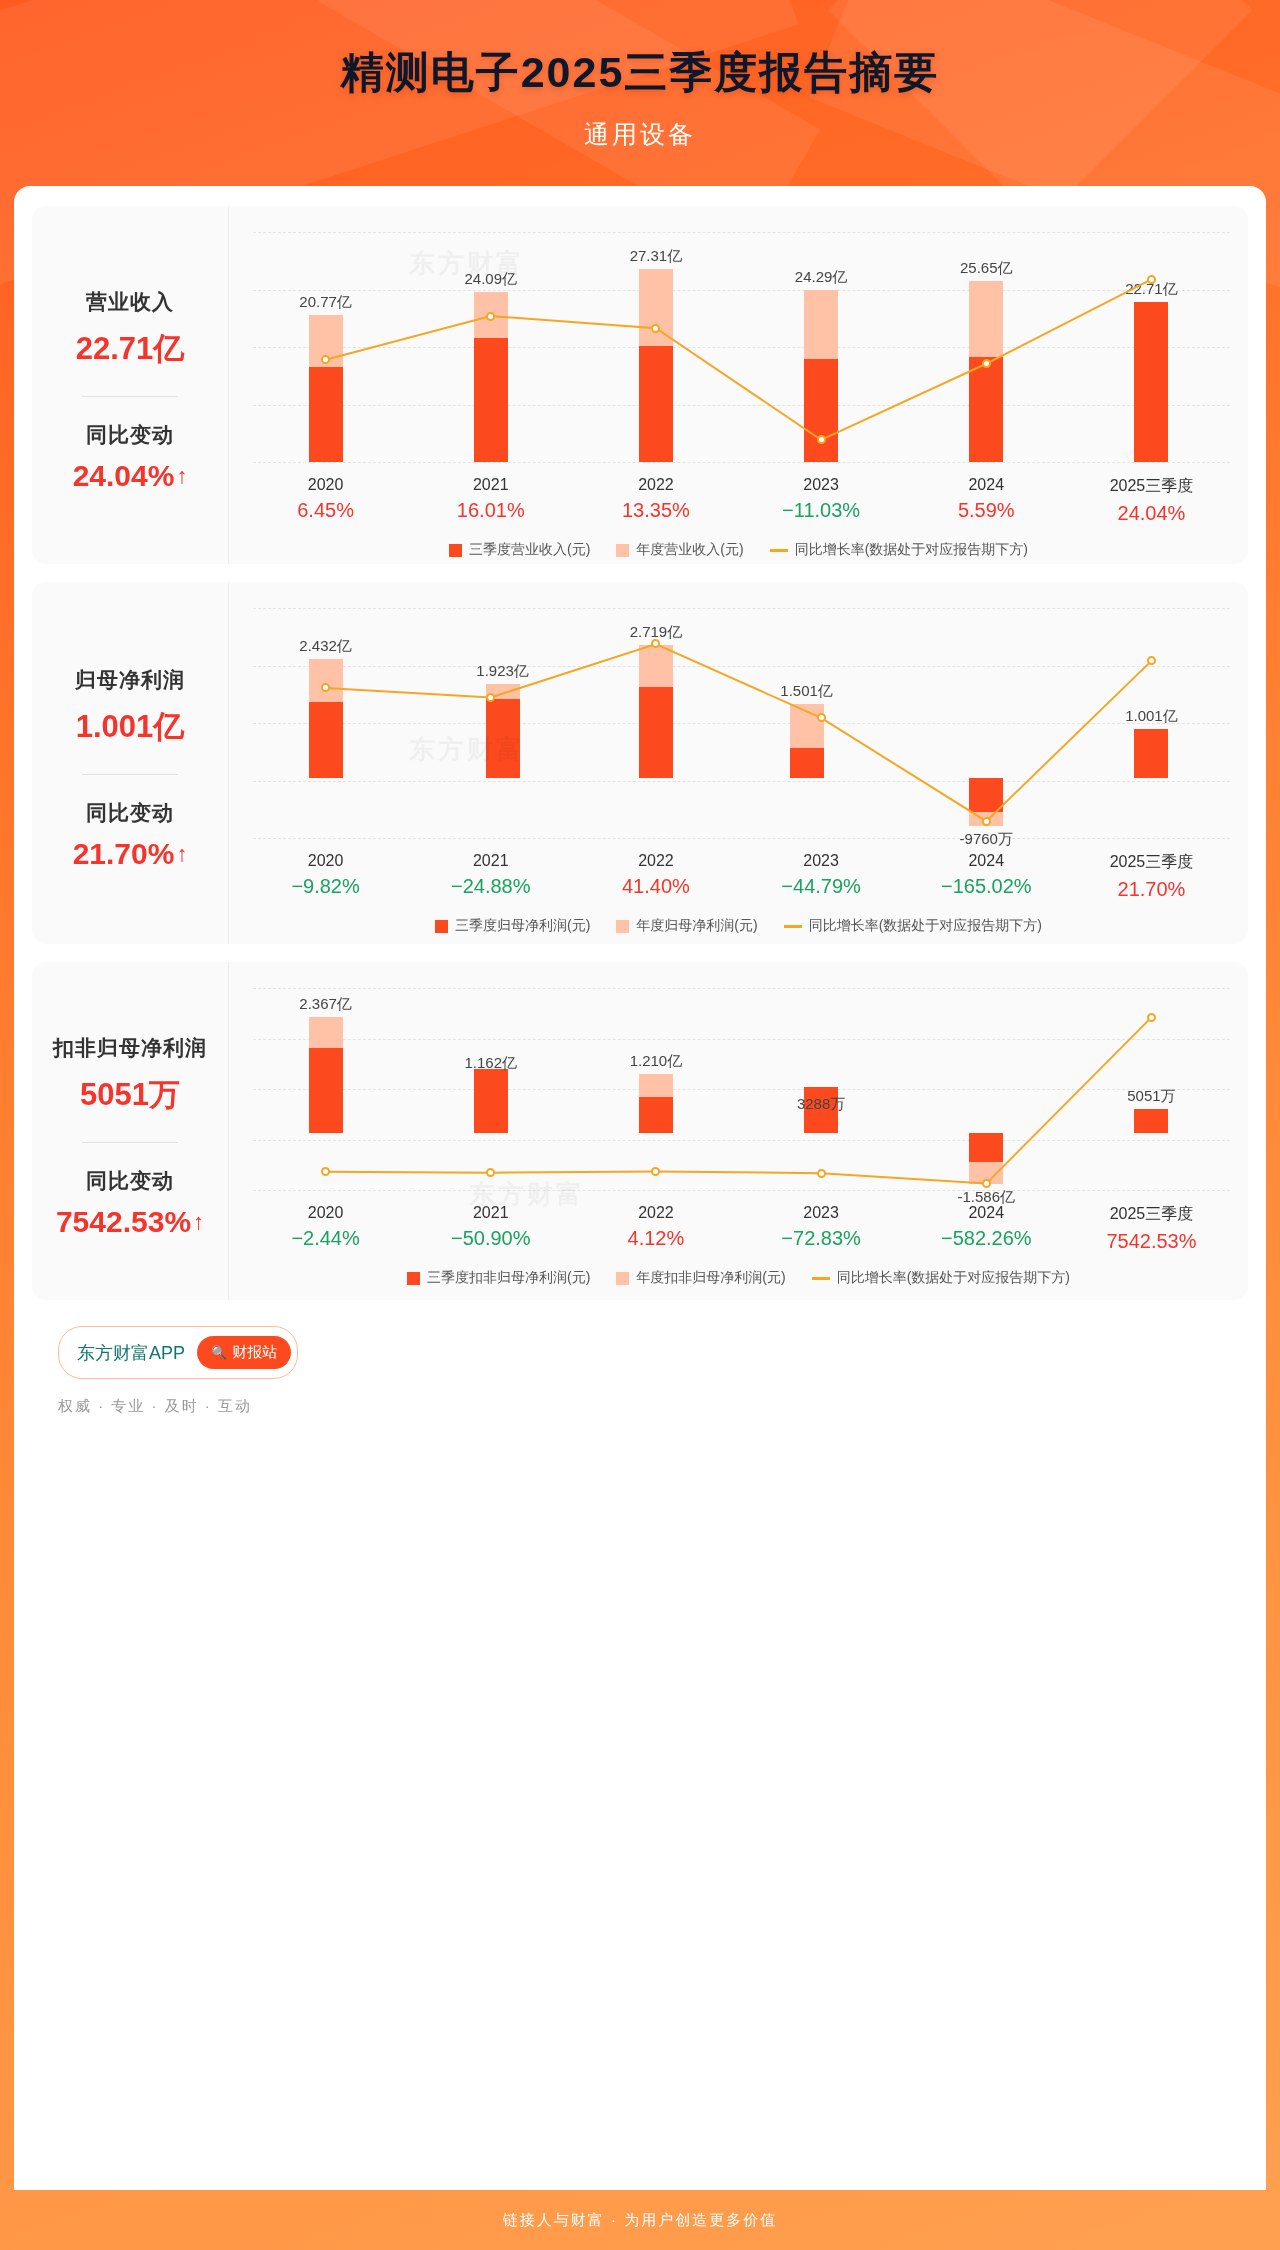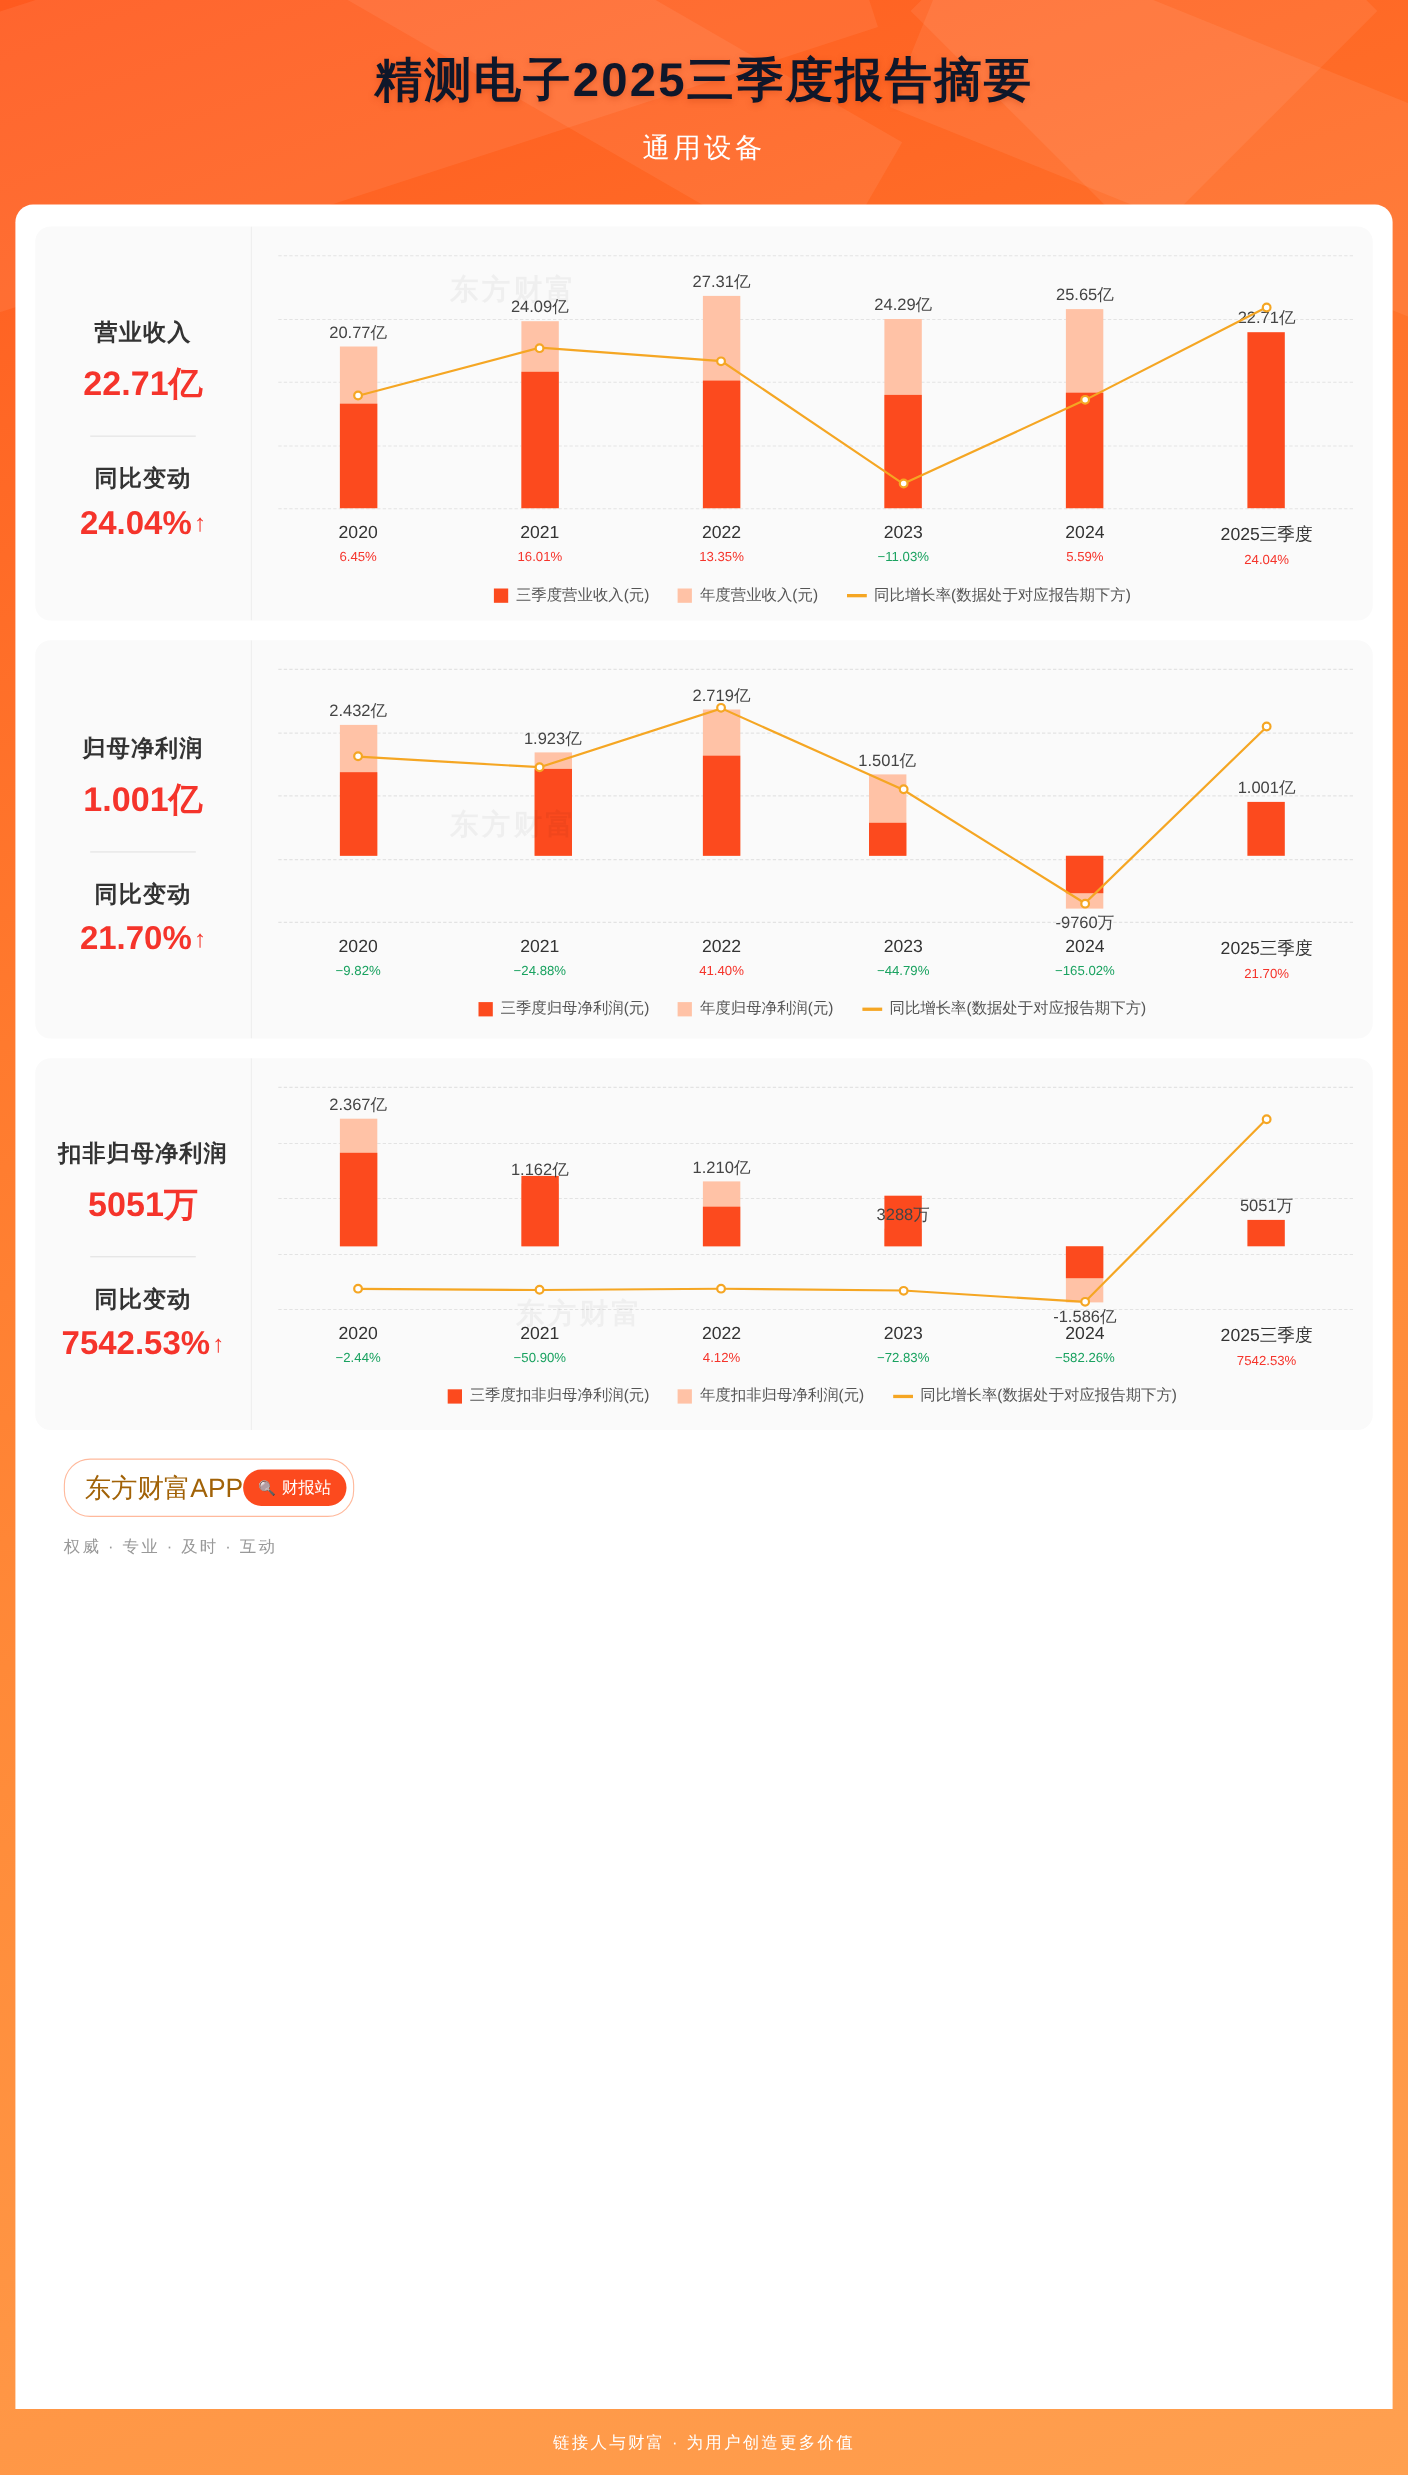--- a/index.html
+++ b/index.html
@@ -47,37 +47,37 @@
   .bar { position:absolute; width:34px; left:50%; margin-left:-17px; }
   .bar-annual { background:#ffc2a6; }
   .bar-q3 { background:#fc4a1e; }
   .topnum { position:absolute; width:140px; left:50%; margin-left:-70px; font-size:15px; color:#444; text-align:center;}
   .pt { position:absolute; width:9px; height:9px; border-radius:50%; background:#fff; border:2px solid #f5a623; margin-left:-4.5px; margin-top:-4.5px; z-index:4;}
   svg.lineover { position:absolute; inset:0; overflow:visible; z-index:3;}
 
   .xaxis { display:flex; margin-top:4px; }
   .xitem { flex:1; text-align:center; }
   .xyear { font-size:16px; color:#333; }
-  .xpct { font-size:12px; margin-top:5px; }
+  .xpct { font-size:20px; margin-top:5px; }
   .pct-up { color:#f5342b; }
   .pct-down { color:#1aa260; }
 
   .legend { display:flex; justify-content:center; flex-wrap:wrap; gap:26px; margin-top:16px; padding-bottom:14px;}
   .lg { display:flex; align-items:center; font-size:14px; color:#555;}
   .sw { width:13px; height:13px; margin-right:7px; display:inline-block;}
   .sw-q3 { background:#fc4a1e;}
   .sw-an { background:#ffc2a6;}
   .sw-line { width:18px; height:3px; background:#f5a623; margin-right:7px;}
 
   .watermark { position:absolute; font-size:26px; color:rgba(0,0,0,0.045); font-weight:bold; letter-spacing:3px; pointer-events:none; z-index:1;}
 
   .footer-row { display:flex; align-items:center; justify-content:space-between; padding:8px 26px 0 26px;}
   .app-box { }
   .app-pill { display:inline-flex; align-items:center; border:1px solid #ffb99c; border-radius:24px; padding:9px 6px 9px 18px; }
-  .app-name { font-size:24px; color:#a16207; }
+  .app-name { font-size:18px; color:#0f766e; margin-right:12px;}
   .app-btn { background:#fc4a1e; color:#fff; font-size:15px; border-radius:18px; padding:7px 14px; display:inline-flex; align-items:center;}
   .app-btn .mag { margin-right:5px; font-size:13px;}
   .slogan { color:#999; font-size:15px; margin-top:18px; letter-spacing:2px;}
   .qr-box { text-align:center;}
   .qr { width:108px; height:108px; background:
       repeating-linear-gradient(0deg,#111 0 6px,#fff 6px 12px),
       repeating-linear-gradient(90deg,#111 0 6px,rgba(255,255,255,0) 6px 12px);
       position:relative;}
   .qr::before, .qr::after { content:""; position:absolute; width:30px; height:30px; border:6px solid #111; background:#fff;}
   .qr::before { top:4px; left:4px;}

